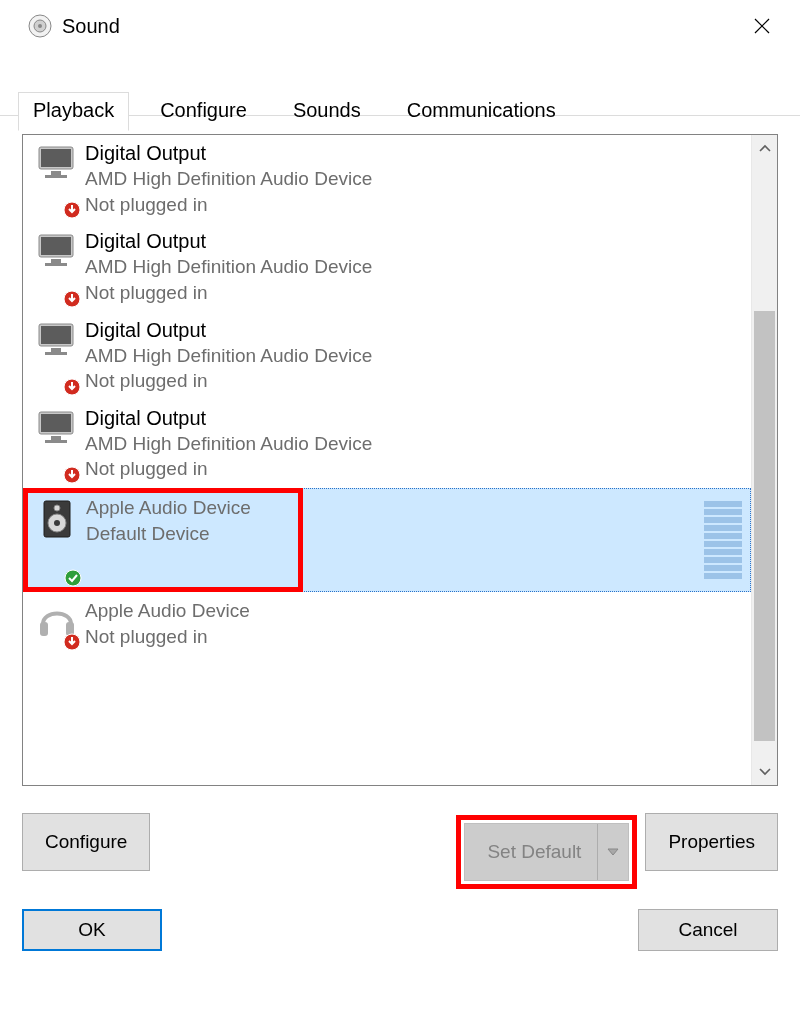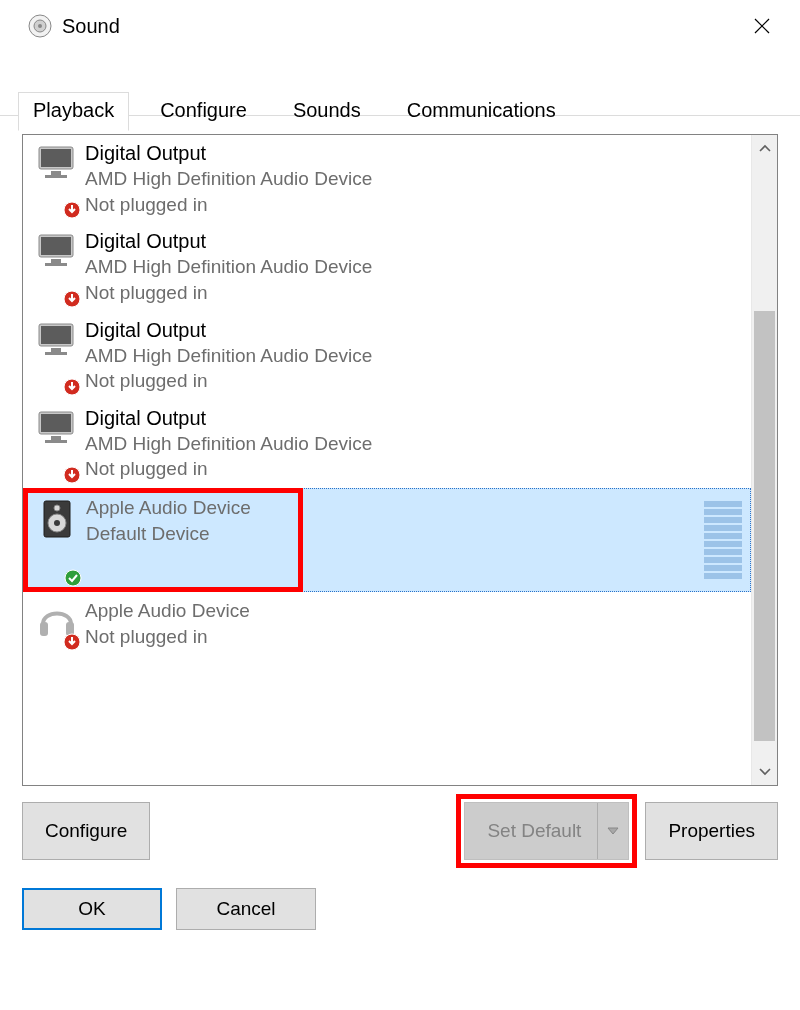--- a/index.html
+++ b/index.html
@@ -139,21 +139,21 @@
   }
   .btn .drop {
     border-left:1px solid #adadad;
     margin-left:16px;
     padding-left:8px;
     height:100%;
     display:flex;align-items:center;
   }
   .dialog-buttons {
     display:flex;
-    justify-content:flex-start;
+    justify-content:space-between;
     gap:14px;
     padding:28px 22px 0 22px;
   }
   .dbtn {
     width:140px; height:42px;
     background:#e1e1e1;
     border:1px solid #adadad;
     font-size:19px;
     display:flex;align-items:center;justify-content:center;
   }
@@ -366,21 +366,21 @@
         <svg width="12" height="8" viewBox="0 0 12 8">
             <path d="M1 1 L6 6 L11 1" fill="none" stroke="#606060" stroke-width="1.6"></path>
           </svg>
       </div>
     </div>
   </div>
 
   <div class="button-row" style="position:relative;">
     <div class="btn">Configure</div>
     <div class="spacer"></div>
-    <div style="position:relative; display:flex;">
+    <div style="position:relative; display:flex;margin-top:21px;">
       <div class="btn disabled" style="padding-right:8px;">
         <span>Set Default</span>
         <span class="drop">
           <svg width="14" height="10" viewBox="0 0 14 10">
               <path d="M2 2 L7 8 L12 2 Z" fill="#a8a8a8" stroke="#888"></path>
             </svg>
         </span>
       </div>
       <div class="sel-redbox" style="left:-8px;top:-8px;right:-8px;bottom:-8px;"></div>
     </div>

